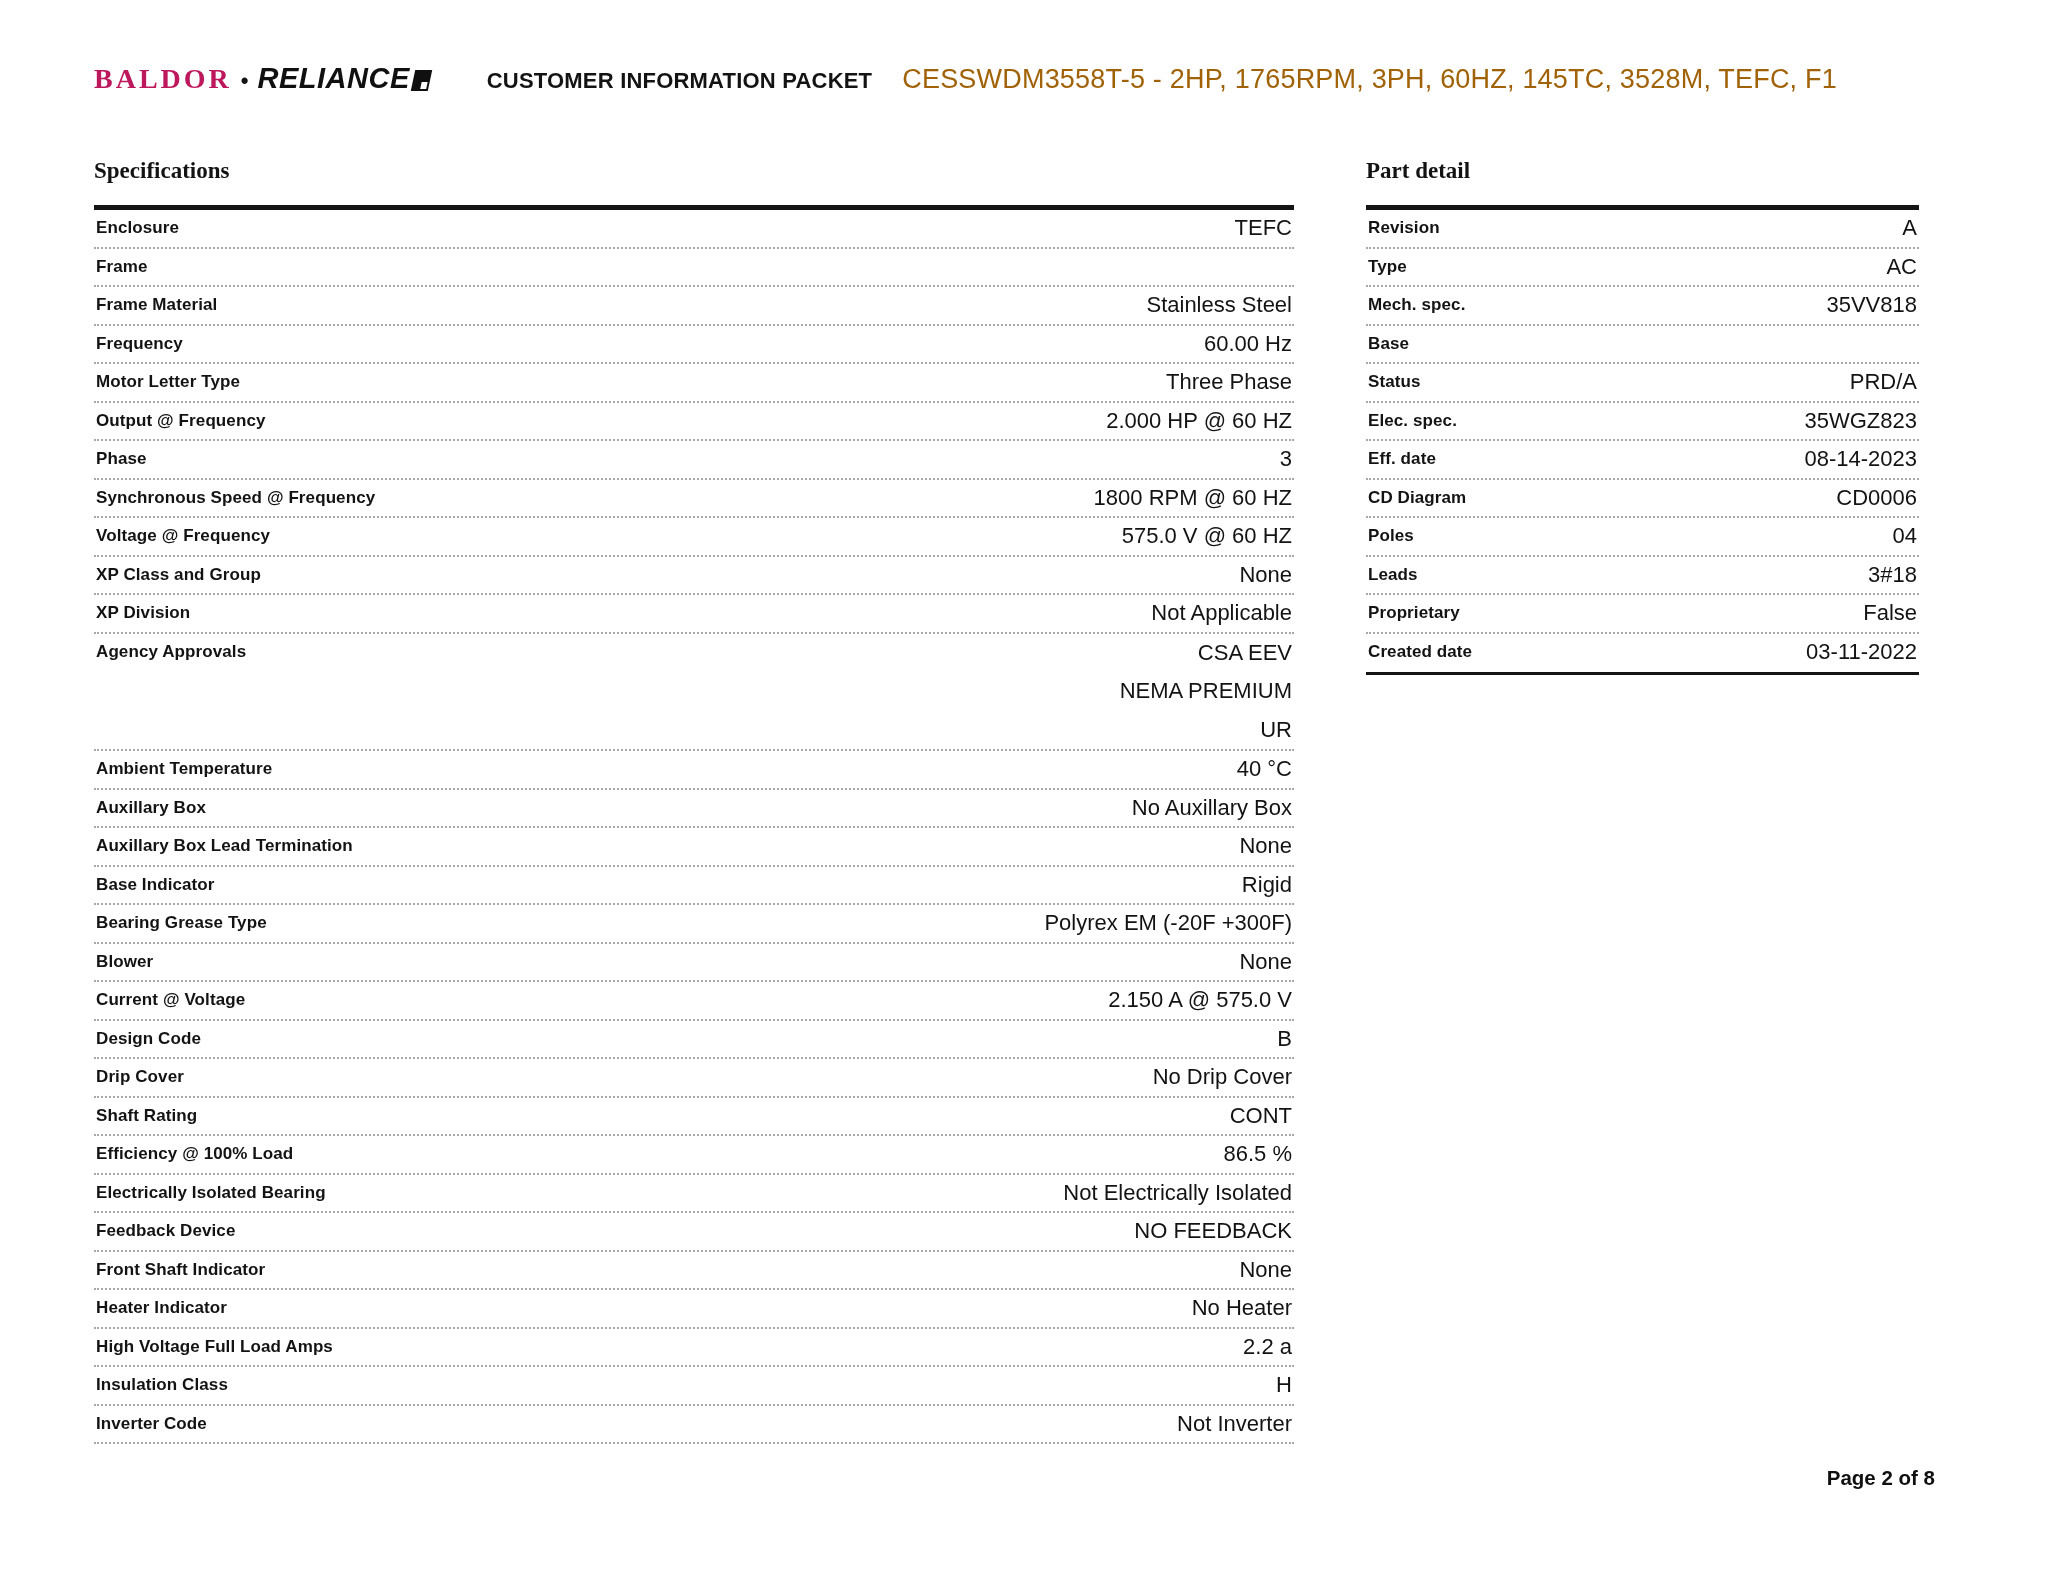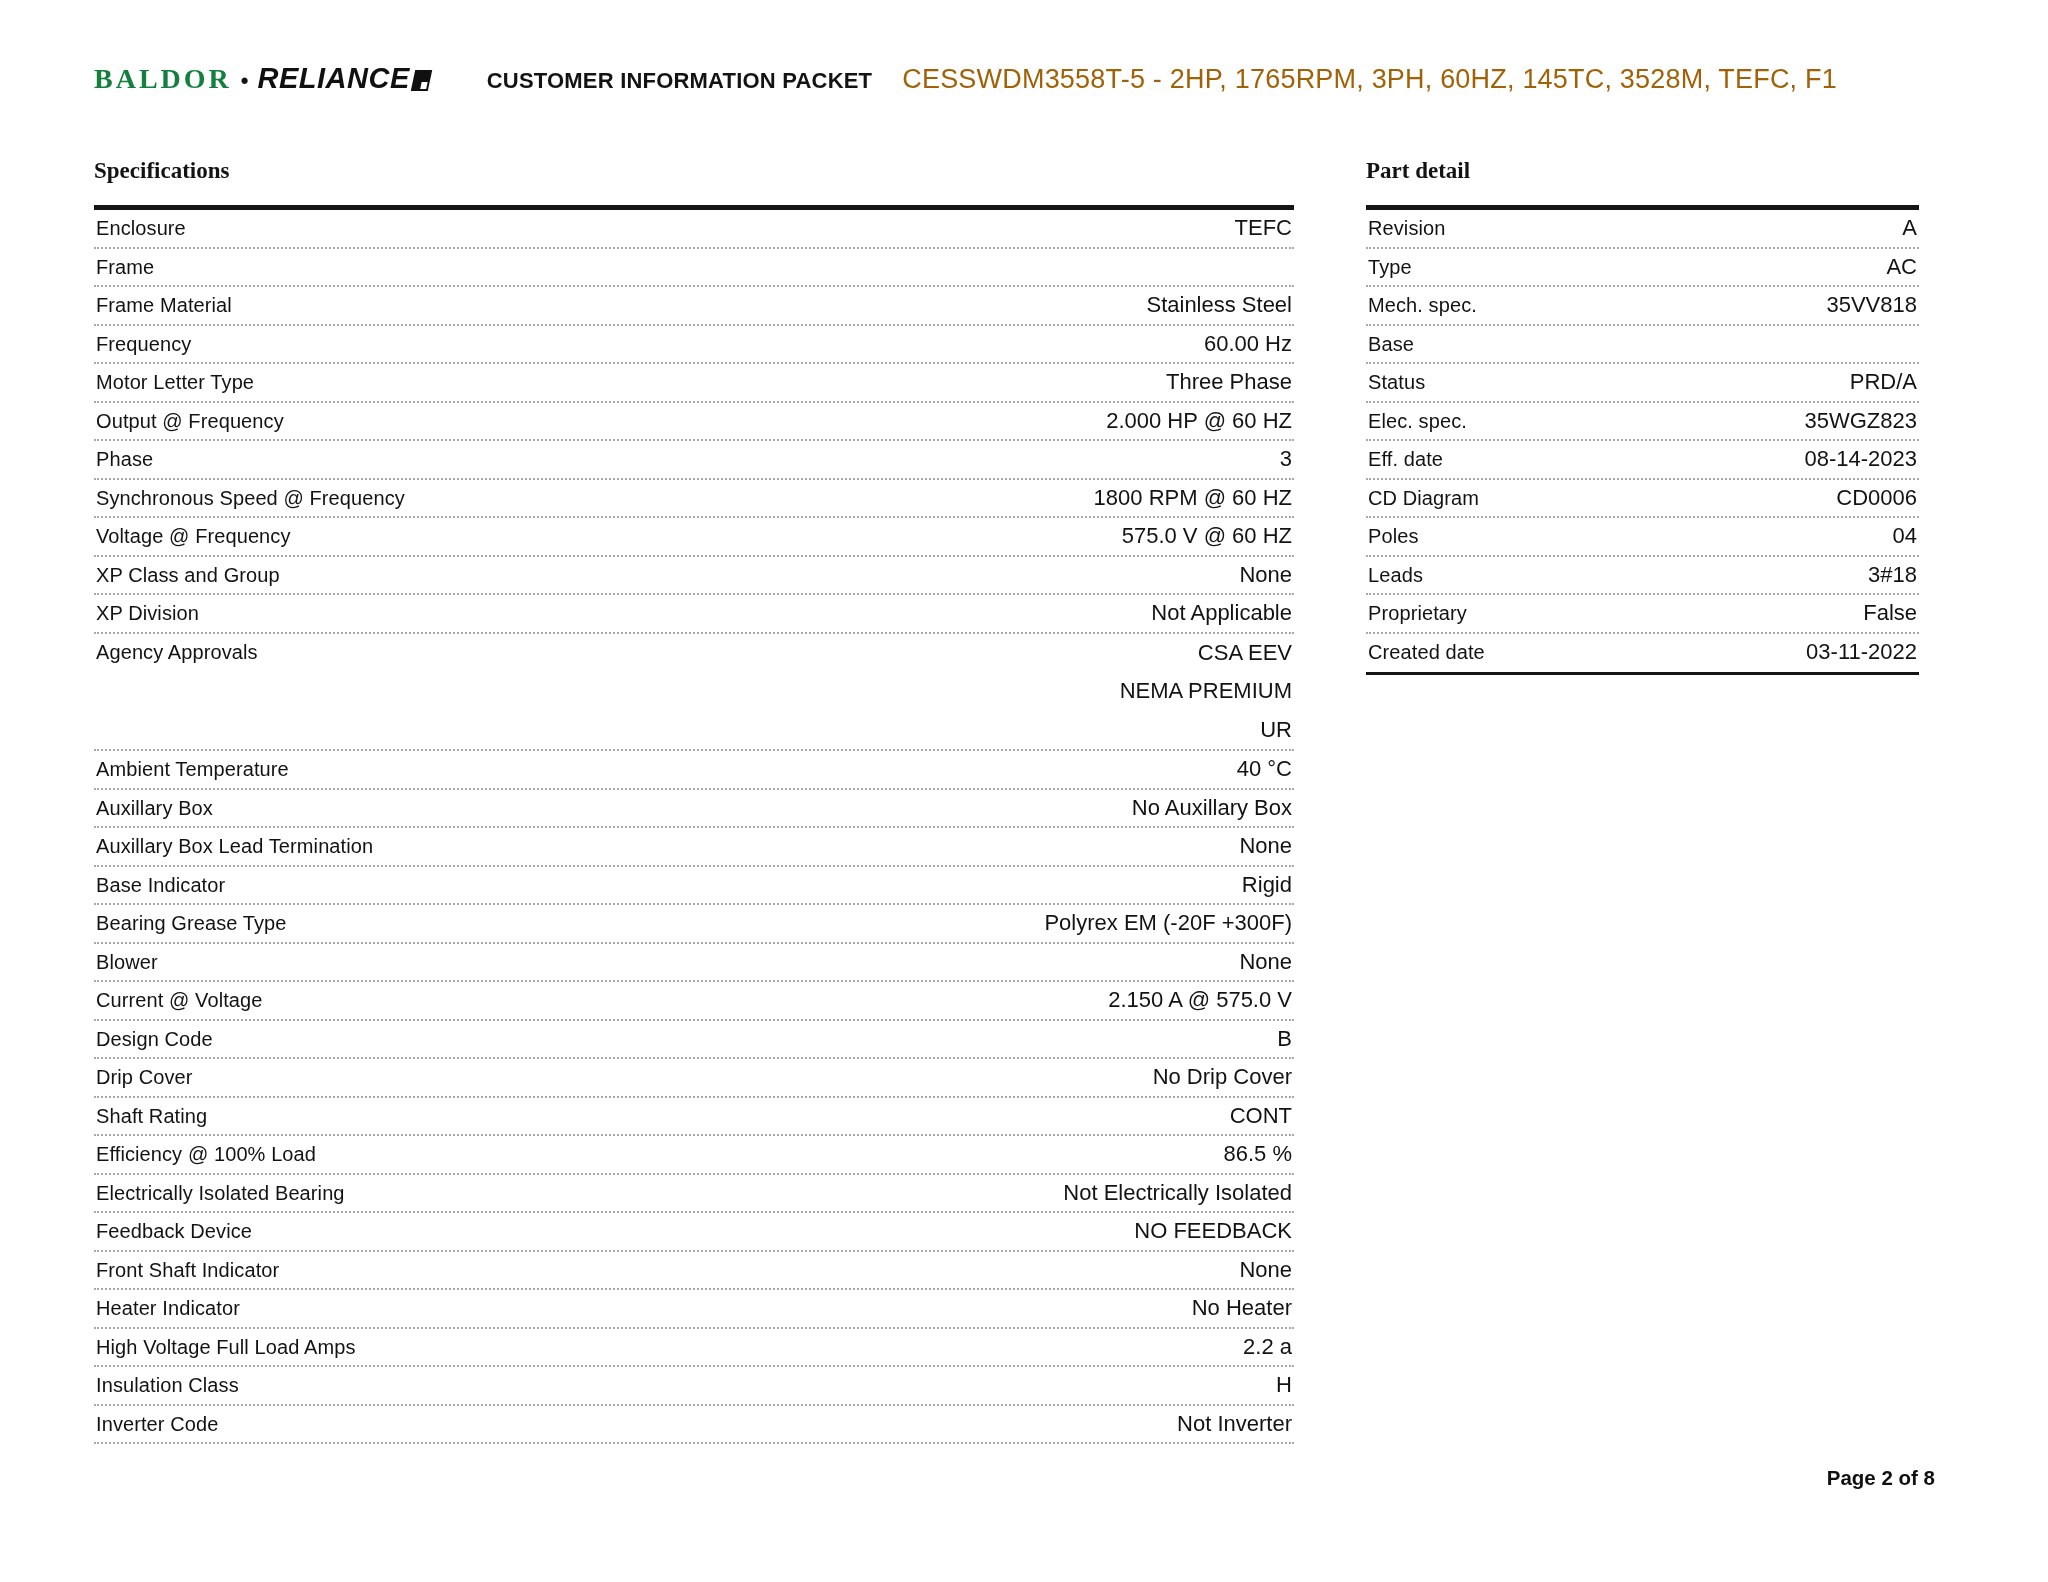--- a/index.html
+++ b/index.html
@@ -12,21 +12,21 @@
   }
 
   
   .header {
     position:absolute; left:94px; top:62px; right:94px;
     display:flex; align-items:baseline; white-space:nowrap;
   }
   .logo { display:flex; align-items:baseline; }
   .logo-baldor {
     font-family:"Liberation Serif", serif; font-weight:bold;
-    font-size:28px; letter-spacing:3px; color:#15803d;
+    font-size:28px; letter-spacing:3px; color:#be185d;
   }
   .logo-dot { font-size:22px; margin:0 9px; font-weight:bold; }
   .logo-reliance {
     font-weight:bold; font-style:italic; font-size:29px;
     letter-spacing:0.5px; color:#101010;
   }
   .logo-mark {
     position:relative; display:inline-block; width:17px; height:21px;
     background:#101010; transform:skewX(-12deg); margin-left:3px;
     align-self:center; top:2px;
@@ -47,21 +47,21 @@
   .dtable { margin-top:19px; border-top:5px solid #151515; }
   .dtable-bottom-heavy { border-bottom:3px solid #151515; }
 
   .trow {
     display:flex; justify-content:space-between; align-items:flex-start;
     min-height:38.5px; box-sizing:border-box;
     border-bottom:2px dotted #a8a8a8;
     padding:0 2px;
   }
   .dtable-bottom-heavy .trow:last-child { border-bottom:none; }
-  .tlabel { font-weight:normal; font-size:20px; line-height:36.5px; letter-spacing:0.1px; }
+  .tlabel { font-weight:bold; font-size:17px; line-height:36.5px; letter-spacing:0.1px; }
   .tvalue { font-size:22px; line-height:36.5px; text-align:right; flex:1; padding-left:20px; }
   .tvalue .vline { line-height:38.5px; }
   .tvalue.multi { line-height:38.5px; }
 
   
   .footer {
     position:absolute; right:113px; top:1466px;
     font-size:20.5px; font-weight:bold; color:#101010;
   }
 </style>

